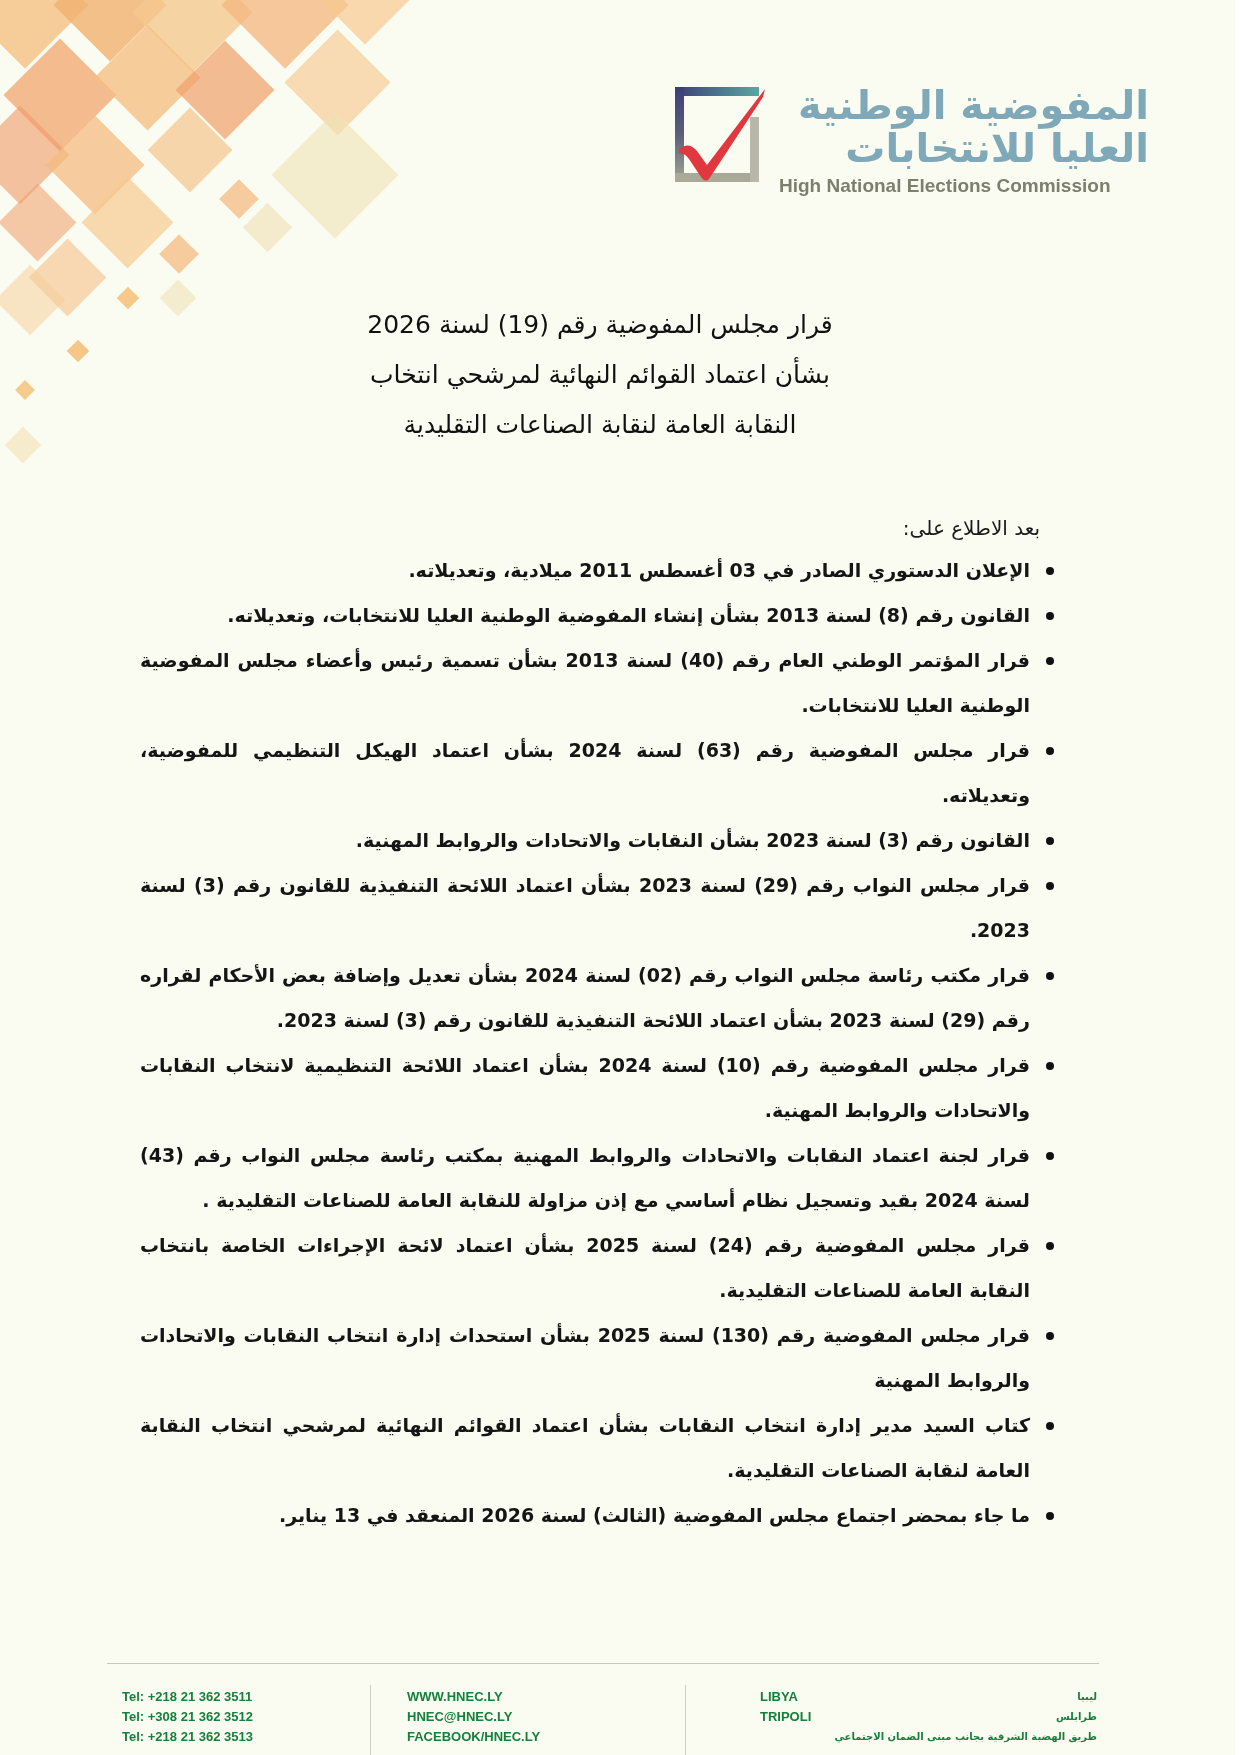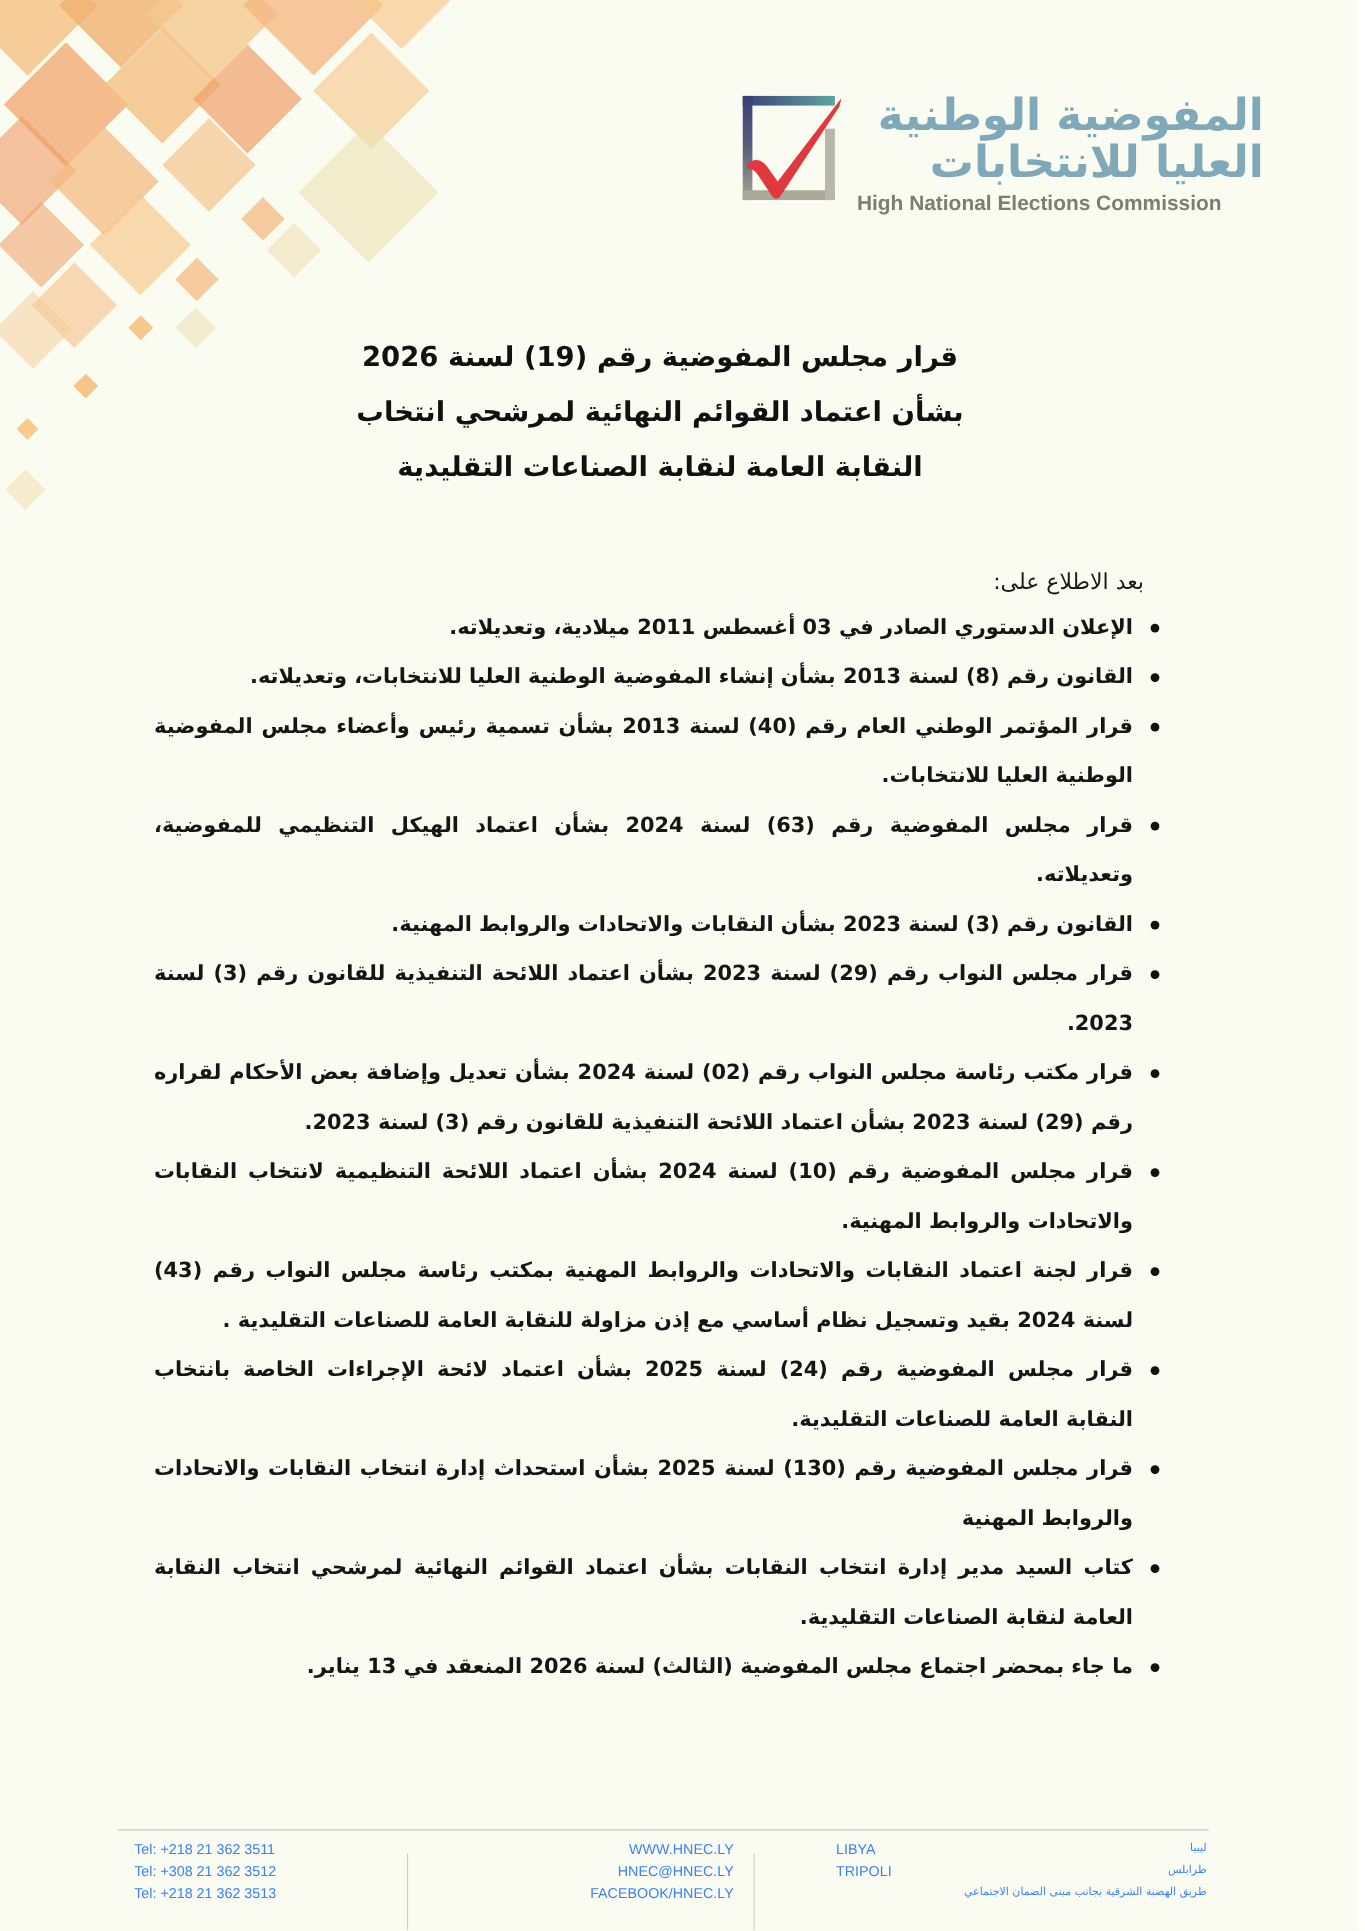--- a/index.html
+++ b/index.html
@@ -20,38 +20,38 @@
     font-weight: bold; color: #7fa9b9; font-size: 40px; letter-spacing: 1px; line-height: 1;
   }
   .logo-ar1 { top: 0px; }
   .logo-ar2 { top: 43px; }
   .logo-en {
     position: absolute; left: 106px; top: 90px; font-family: "Liberation Sans", sans-serif;
     font-weight: bold; font-size: 19px; color: #7d7f6e; white-space: nowrap;
   }
 
   .title-block { position: absolute; left: 250px; width: 700px; top: 300px; text-align: center; direction: rtl; }
-  .title-line { font-family: "DejaVu Sans", sans-serif; font-weight: bold; font-size: 25px; height: 50px; line-height: 50px; color: #111; }
+  .title-line { font-family: "DejaVu Sans", sans-serif; font-weight: normal; font-size: 25px; height: 50px; line-height: 50px; color: #111; }
 
   .body { position: absolute; right: 187px; left: 140px; top: 508px; direction: rtl; }
   .preamble-heading { font-weight: normal; font-size: 20px; margin-right: 14px; height: 40px; line-height: 40px; }
   .items { list-style: none; margin: 0; padding: 0; }
   .item {
     position: relative; font-weight: bold; font-size: 19px; line-height: 45px;
     padding-right: 24px; text-align: justify; text-align-last: right; color: #151515;
   }
   .item .bullet {
     position: absolute; right: 0; top: 19px; width: 8px; height: 8px; border-radius: 50%; background: #111;
   }
 
   .footer { position: absolute; left: 107px; top: 1663px; width: 992px; height: 92px; }
   .footer-rule { position: absolute; left: 0; top: 0; width: 100%; height: 1px; background: #c9c7b8; }
-  .footer-col { position: absolute; top: 8px; font-family: "Liberation Sans", sans-serif; font-size: 13px; color: #3b82f6; line-height: 20px; }
+  .footer-col { position: absolute; top: 24px; font-family: "Liberation Sans", sans-serif; font-size: 13px; color: #15803d; line-height: 20px; font-weight: bold; }
   .col-tel { left: 15px; }
-  .col-web { left: 300px; width: 260px; text-align: right; }
+  .col-web { left: 300px; width: 260px; text-align: left; }
   .col-addr-en { left: 653px; }
   .col-addr-ar { right: 2px; text-align: right; direction: rtl; font-family: "DejaVu Sans", sans-serif; font-size: 10px; }
   .footer-div { position: absolute; top: 22px; width: 1px; height: 70px; background: #cfcdbf; }
   .div1 { left: 263px; }
   .div2 { left: 578px; }
 </style>
 </head>
 <body>
 
 <div class="page-edge"></div>

